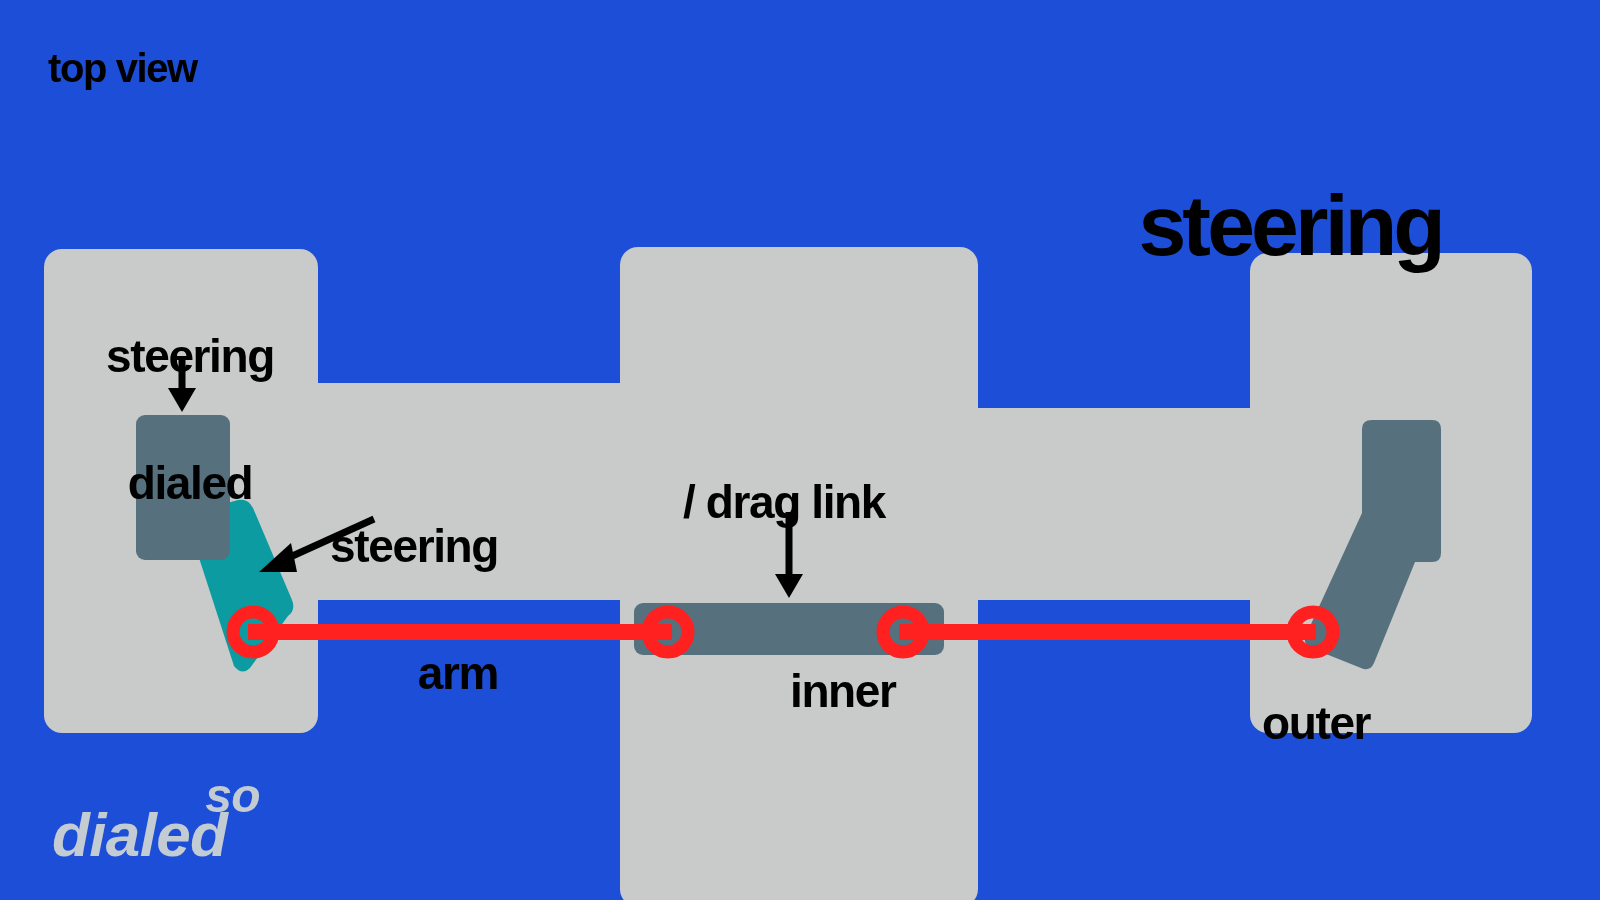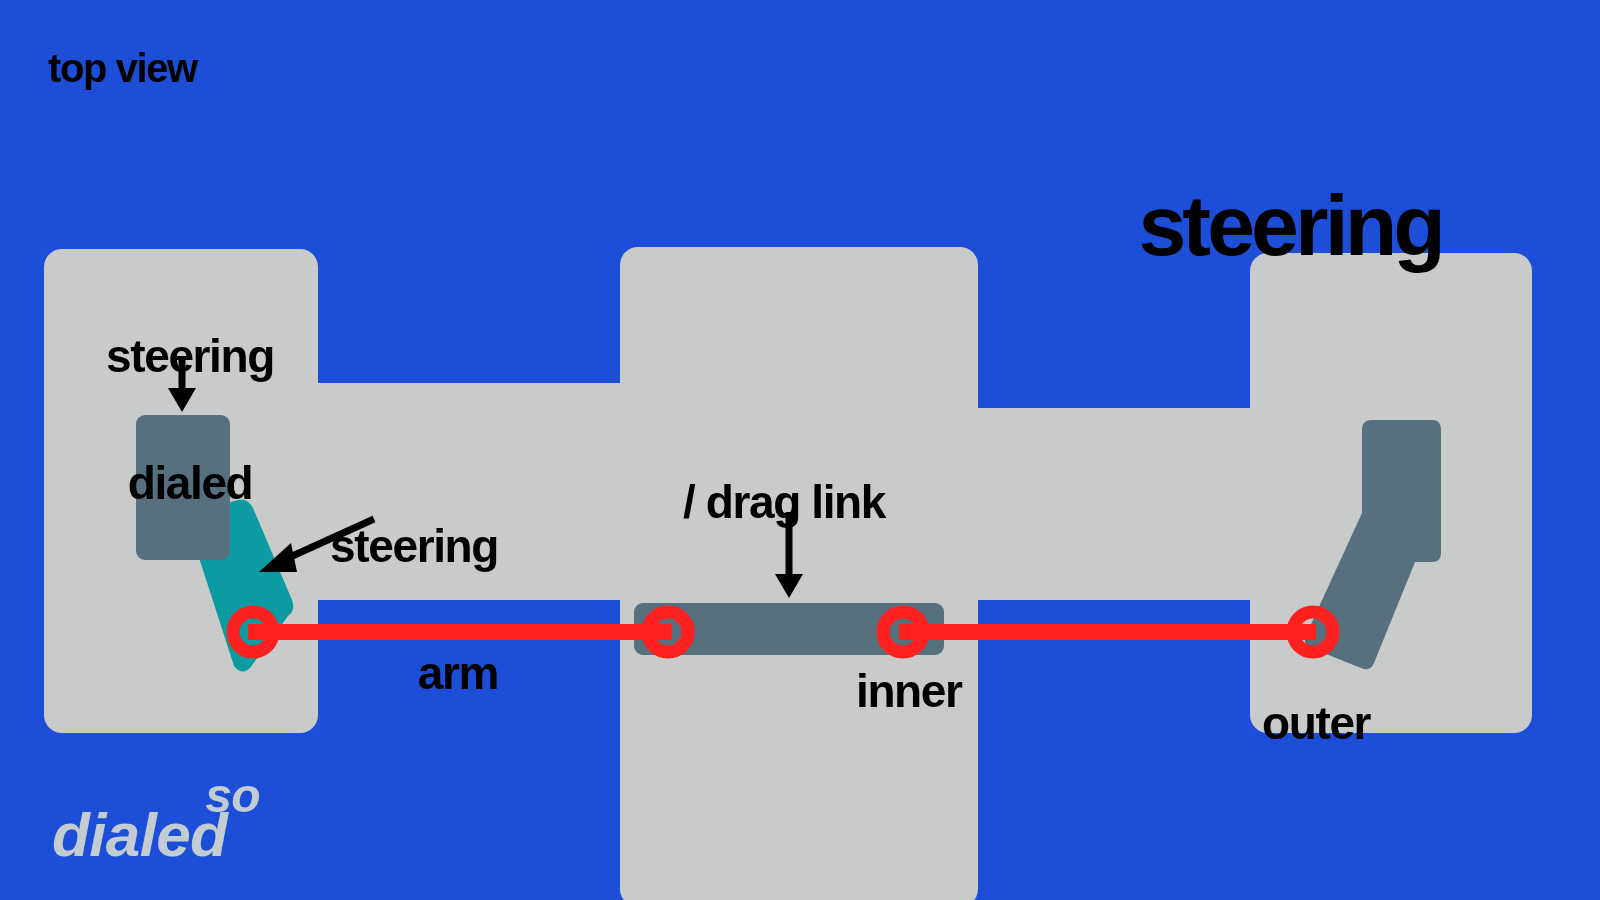--- a/index.html
+++ b/index.html
@@ -77,21 +77,21 @@
     left: 608px;
     top: 396px;
     font-size: 46px;
     text-align: center;
     width: 352px;
     line-height: 0.92;
     letter-spacing: -0.03em;
   }
   #label-steering-plate .tline { display: block; }
   #label-inner {
-    left: 856px;
+    left: 790px;
     top: 670px;
     font-size: 46px;
     letter-spacing: -0.03em;
   }
   #label-outer {
     left: 1262px;
     top: 670px;
     font-size: 46px;
     letter-spacing: -0.03em;
     margin-top: 32px;

